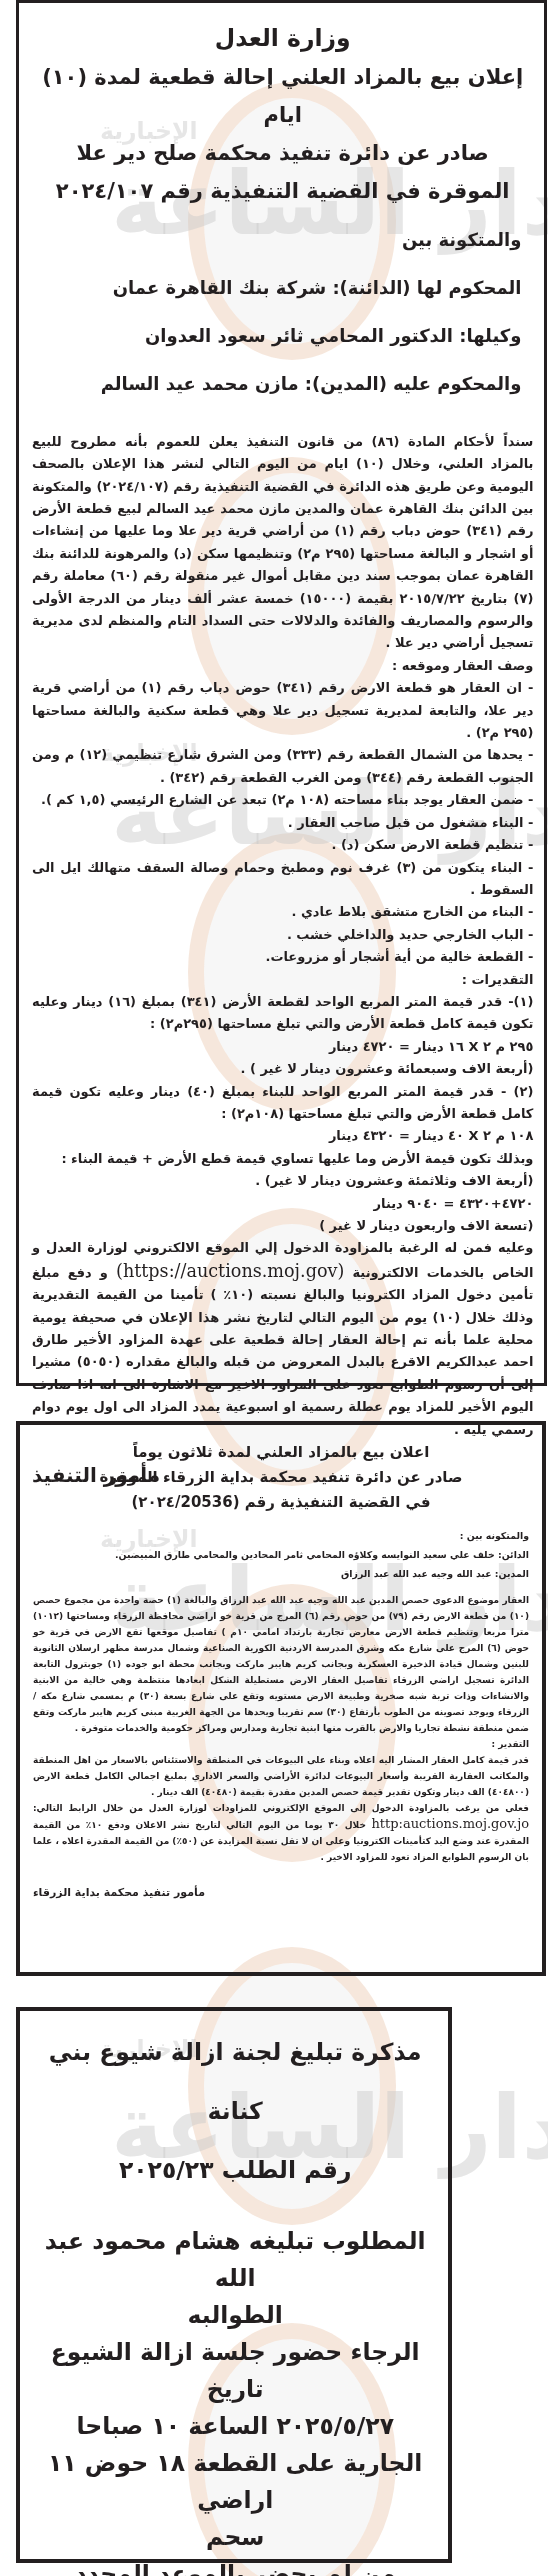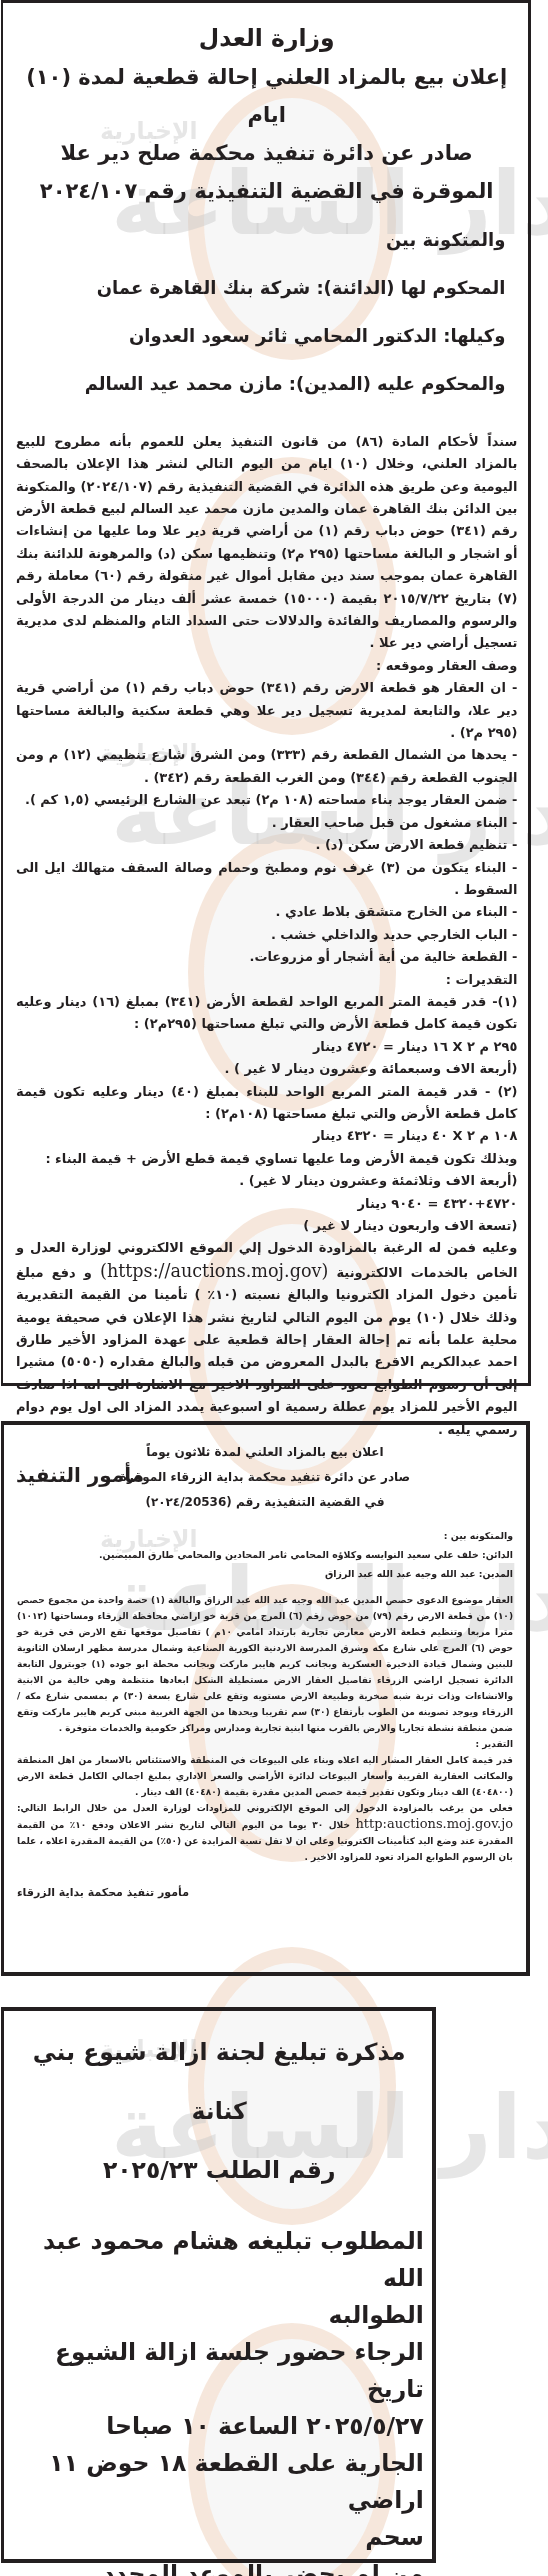--- a/index.html
+++ b/index.html
@@ -12,43 +12,43 @@
   .wm-clock {
     width: 176px; height: 246px; border-radius: 50%;
     border: 16.4px solid rgba(245, 190, 150, 0.28);
     background: rgba(225, 225, 225, 0.28);
   }
   .wm-word {
     font-family: "DejaVu Sans", sans-serif; font-weight: bold;
     color: rgba(200, 200, 200, 0.45); white-space: nowrap;
   }
   .notice-box {
-    position: absolute; left: 0; box-sizing: border-box;
+    position: absolute; left: 16px; box-sizing: border-box;
     border: 3.5px solid #231f20; background: transparent; z-index: 1;
   }
   .box-1 { top: 0; width: 531px; height: 1386px; padding: 16.4px 10.6px 0 13px; }
   .box-2 { top: 1421px; width: 530px; height: 555px; padding: 15.2px 13px 0 13px; border-width: 4.1px; }
   .box-3 { top: 2007px; width: 436px; height: 556px; padding: 11.7px 8.2px 0 10.6px; border-width: 4.1px; }
 
   .title-main { text-align: center; font-weight: bold; font-size: 23.5px; line-height: 39px; margin: 0; }
   .title-line { text-align: center; font-weight: bold; font-size: 21px; line-height: 38px; margin: 0; }
   .party { font-weight: bold; font-size: 18px; line-height: 36px; margin: 12px; }
   .para { font-weight: bold; font-size: 13px; line-height: 22.4px; text-align: justify; text-align-last: right; margin: 0; }
   .spacer { height: 16.4px; }
   .sig-1 { font-weight: bold; font-size: 20px; text-align: left; margin-top: 22px; direction: rtl; }
   .url-inline { font-family: "DejaVu Serif", serif; font-weight: normal; font-size: 17.6px; direction: ltr; unicode-bidi: embed; }
 
-  .b2-title { text-align: center; font-weight: bold; font-size: 12px; line-height: 25px; margin: 0; }
+  .b2-title { text-align: center; font-weight: bold; font-size: 15px; line-height: 25px; margin: 0; }
   .b2-party { font-weight: bold; font-size: 9.4px; line-height: 19px; margin: 0; }
   .b2-para { font-weight: bold; font-size: 9px; line-height: 16px; text-align: justify; text-align-last: right; margin: 0; }
   .b2-url { font-family: "DejaVu Serif", serif; font-weight: normal; font-size: 13px; direction: ltr; unicode-bidi: embed; }
   .b2-sig { font-weight: bold; font-size: 11px; text-align: left; margin-top: 21px; }
 
   .b3-title { text-align: center; font-weight: bold; font-size: 23.5px; line-height: 59px; margin: 0; }
-  .b3-text { font-weight: bold; font-size: 23.5px; line-height: 37px; margin: 0; text-align: right; }
+  .b3-text { font-weight: bold; font-size: 23.5px; line-height: 37px; margin: 0; text-align: center; }
   .b3-sig { font-weight: bold; font-size: 22px; text-align: left; margin-top: 28px; }
 </style>
 </head>
 <body>
 
 <div class="watermark-layer">
   <div class="wm wm-clock" style="left:188px; top:82px;"></div>
   <div class="wm wm-clock" style="left:188px; top:457px;"></div>
   <div class="wm wm-clock" style="left:188px; top:833px;"></div>
   <div class="wm wm-clock" style="left:188px; top:1208px;"></div>

